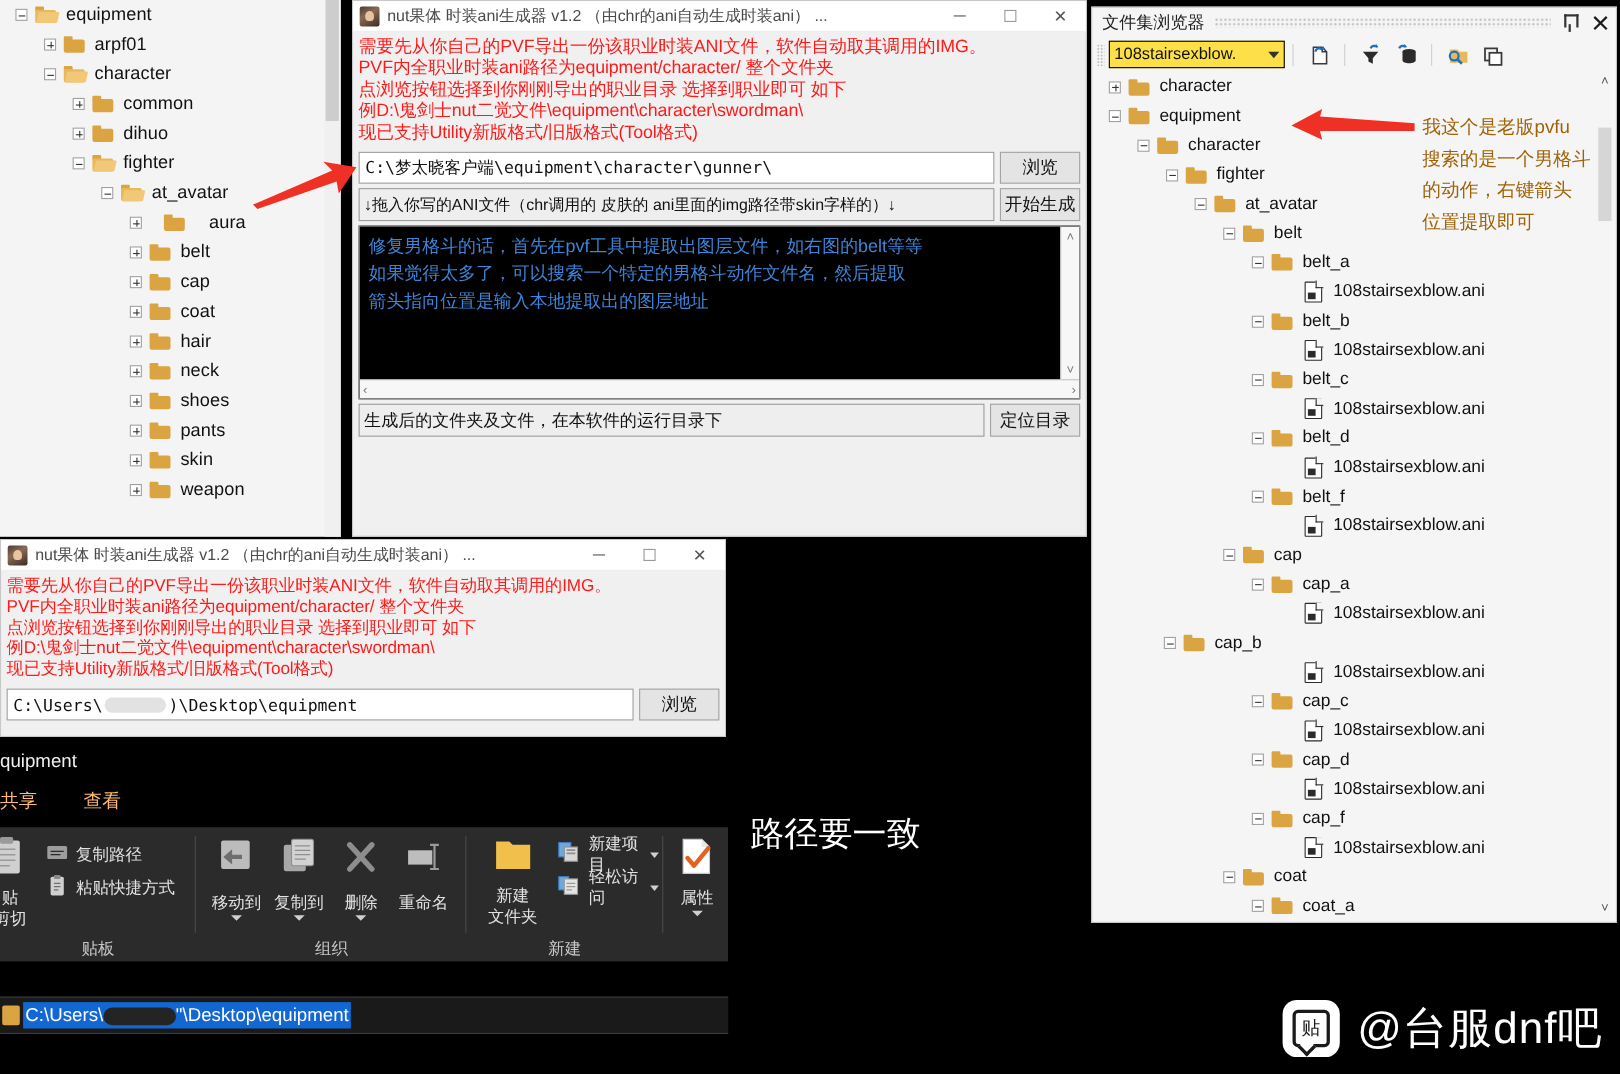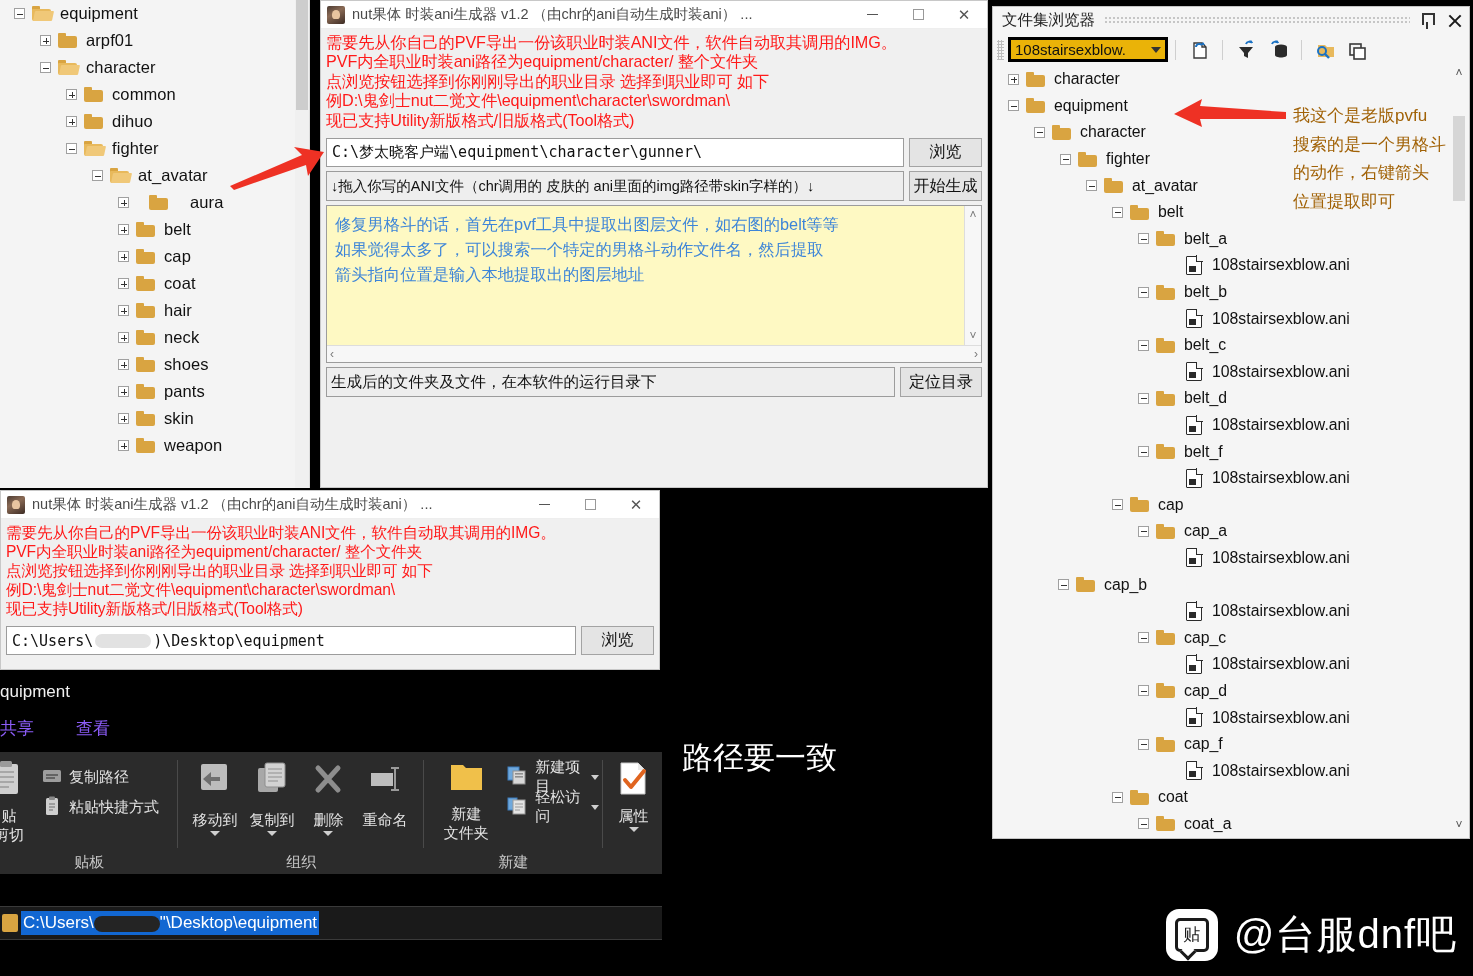--- a/index.html
+++ b/index.html
@@ -87,21 +87,21 @@
     display:flex; align-items:center; justify-content:center; font-size:16px; color:#111;
   }
   .droprow{
     display:flex; margin:4px 5px 0 5px; align-items:stretch;
   }
   .droprow .drop{
     flex:1 1 auto; background:#eee; border:1px solid #9c9c9c; height:30px;
     display:flex; align-items:center; padding:0 4px; font-size:14.5px; color:#111;
   }
   .bigtext{
-    margin:4px 5px 0 5px; background:#fef9c3; border:1px solid #9c9c9c; height:158px;
+    margin:4px 5px 0 5px; background:#000000; border:1px solid #9c9c9c; height:158px;
     position:relative; overflow:hidden;
   }
   .bigtext .blue-lines{
     padding:6px 8px; color:#3d85d8; font-size:16.3px; line-height:25px; white-space:nowrap;
   }
   .vscroll{
     position:absolute; right:0; top:0; width:17px; bottom:17px; background:#f7f7f7; border-left:1px solid #ddd;
     display:flex; flex-direction:column; justify-content:space-between; align-items:center; padding:2px 0;
     color:#7a7a7a; font-size:12px;
   }
@@ -156,21 +156,21 @@
   .x-icon::before,.x-icon::after{
     content:""; position:absolute; left:0; top:7px; width:16px; height:2px; background:#1b1b1b;
   }
   .x-icon::before{ transform:rotate(45deg); }
   .x-icon::after{ transform:rotate(-45deg); }
 
   .rp-toolbar{ height:31px; display:flex; align-items:center; padding-left:4px; }
   .grip{ width:7px; height:20px; margin-right:4px;
     background-image:radial-gradient(#bdbdbd 1px, transparent 1.2px); background-size:3px 3px; }
   .combo{
-    width:160px; height:25px; background:#eab308; border:3px solid #000000;
+    width:160px; height:25px; background:#fde047; border:1px solid #000000;
     display:flex; align-items:center; padding:0 4px; font-size:15px; color:#111;
   }
   .combo .cv{ flex:1 1 auto; white-space:nowrap; overflow:hidden; }
   .chev{ width:0;height:0;border-left:5px solid transparent;border-right:5px solid transparent;border-top:6px solid #333; margin-left:4px;}
   .tbsep{ width:1px; height:20px; background:#cfcfcf; margin:0 7px; }
   .tbicon{ width:26px; height:24px; position:relative; margin:0 3px; }
 
   .rp-tree{
     position:absolute; left:1px; right:1px; top:59px; bottom:1px;
     background:#f5f5f5; overflow:hidden;
@@ -199,21 +199,21 @@
   .blue-note{
     position:absolute; color:#a16207; font-size:17px; line-height:28.5px; white-space:nowrap;
   }
 
   
   #explorer{
     position:absolute; left:0; top:672px; width:662px; height:232px; background:#000;
     color:#eaeaea; overflow:hidden;
   }
   .ex-path{ position:absolute; left:0; top:10px; font-size:17px; color:#f0f0f0; }
-  .ex-tabs{ position:absolute; left:0; top:45px; display:flex; gap:42px; font-size:17px; color:#8b5cf6; }
+  .ex-tabs{ position:absolute; left:0; top:45px; display:flex; gap:42px; font-size:17px; color:#fdba74; }
   .ribbon{
     position:absolute; left:0; top:80px; right:0; height:122px;
     background:#2b2b2b; display:flex; align-items:stretch;
   }
   .rgroup{ position:relative; display:flex; flex-direction:column; }
   .rgroup .glabel{
     position:absolute; bottom:2px; left:0; right:0; text-align:center; font-size:15px; color:#c8c8c8;
   }
   .rgroup .gsep{ position:absolute; right:0; top:8px; bottom:26px; width:1px; background:#4a4a4a; }
   .rgitems{ display:flex; align-items:flex-start; padding-top:6px; height:96px; }

